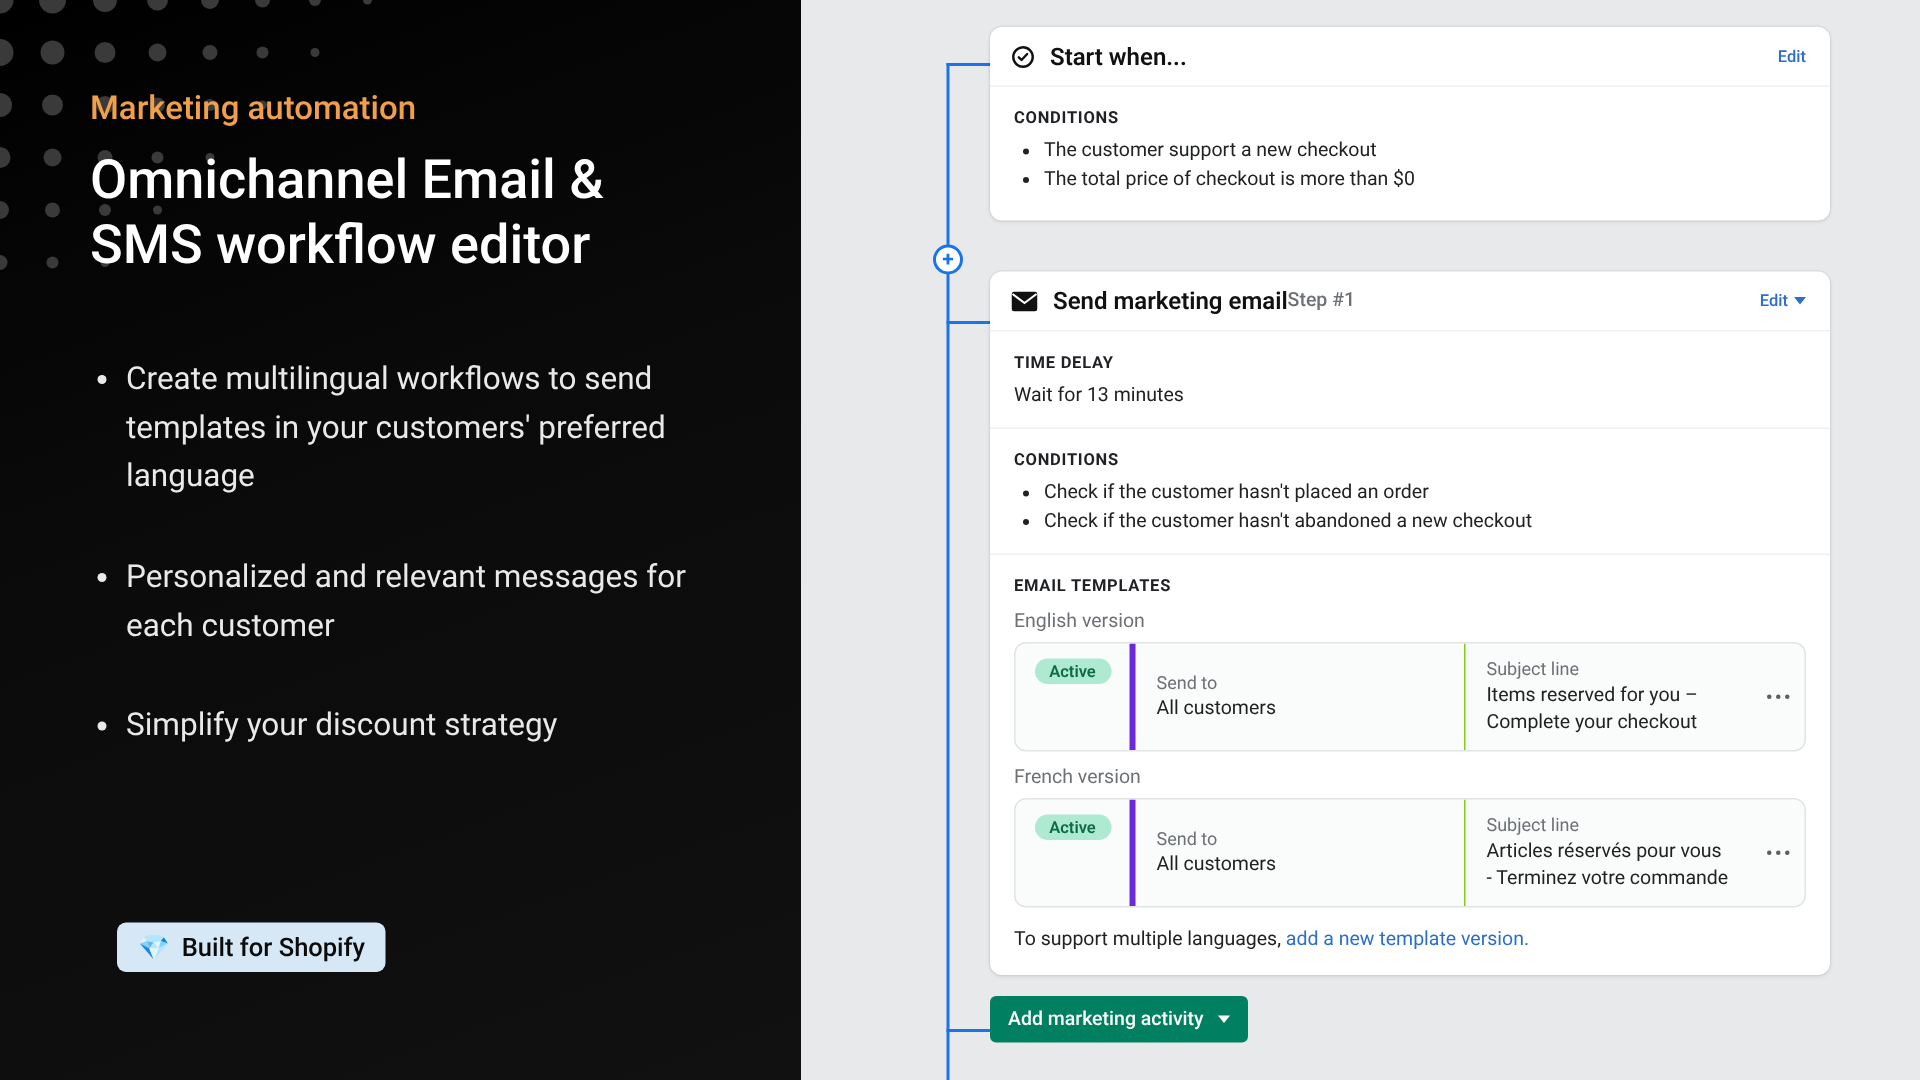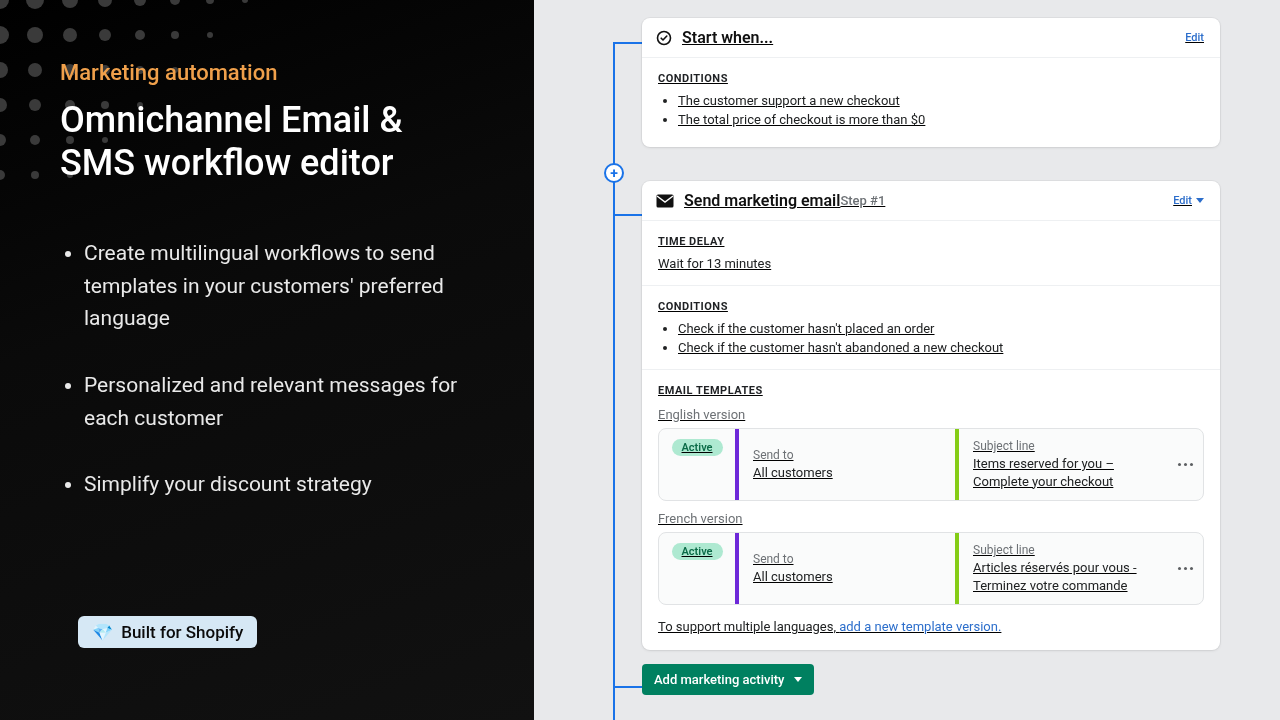--- a/index.html
+++ b/index.html
@@ -19,21 +19,21 @@
   .bullets li { font-size: 21px; line-height: 1.55; color: #e9e9e9; margin-bottom: 34px; font-weight: 400; }
   .badge {
     position: absolute; left: 78px; bottom: 72px;
     background: #d6e8f5; color: #0b0b0b; border-radius: 6px;
     padding: 6px 14px; font-size: 17px; font-weight: 500;
     display: inline-flex; align-items: center; gap: 8px;
   }
 
   
   .right { flex: 1; position: relative; background: #e8e9eb; overflow: hidden; }
-  .flow { position: absolute; top: 18px; left: 74px; right: 60px; text-decoration: underline; }
+  .flow { position: absolute; top: 18px; left: 92px; right: 60px; }
 
   .connector-v { position: absolute; left: 5px; top: 24px; bottom: -670px; width: 2px; background: #1a73e8; z-index: 0; }
   .connector-h { position: absolute; left: 5px; width: 30px; height: 2px; background: #1a73e8; z-index: 0; }
   .plus-node {
     position: absolute; left: -4px; width: 20px; height: 20px;
     background: #fff; border: 2px solid #1a73e8; border-radius: 50%;
     display: flex; align-items: center; justify-content: center;
     color: #1a73e8; font-weight: 700; font-size: 14px; z-index: 2; cursor: pointer;
   }
 
@@ -63,21 +63,21 @@
   .tmpl {
     border: 1px solid #e1e3e5; border-radius: 8px; background: #fafbfb;
     display: flex; align-items: stretch; overflow: hidden;
   }
   .tmpl .cell { padding: 10px 14px; display: flex; flex-direction: column; justify-content: center; }
   .tmpl .cell.status { width: 80px; align-items: center; justify-content: flex-start; border-right: 4px solid #6d28d9; }
   .pill {
     background: #aee9d1; color: #0b6b47; font-size: 11px; font-weight: 600;
     padding: 2px 10px; border-radius: 999px;
   }
-  .tmpl .cell.sendto { width: 220px; border-right: 4px solid #84cc16; }
+  .tmpl .cell.sendto { width: 220px; border-right: 1px solid #84cc16; }
   .tmpl .cell.subject { flex: 1; }
   .tmpl .cell .lbl { font-size: 12px; color: #6d7175; margin-bottom: 2px; }
   .tmpl .cell .val { font-size: 13px; color: #202223; line-height: 1.35; }
   .tmpl .dots3 { width: 36px; display: flex; align-items: center; justify-content: center; cursor: pointer; }
   .dots3 span { width: 3px; height: 3px; background: #5c5f62; border-radius: 50%; margin: 0 1.5px; }
 
   .support-line { font-size: 13px; color: #202223; margin-top: 14px; }
   .support-line a { color: #2c6ecb; text-decoration: none; cursor: pointer; }
 
   .add-btn {

